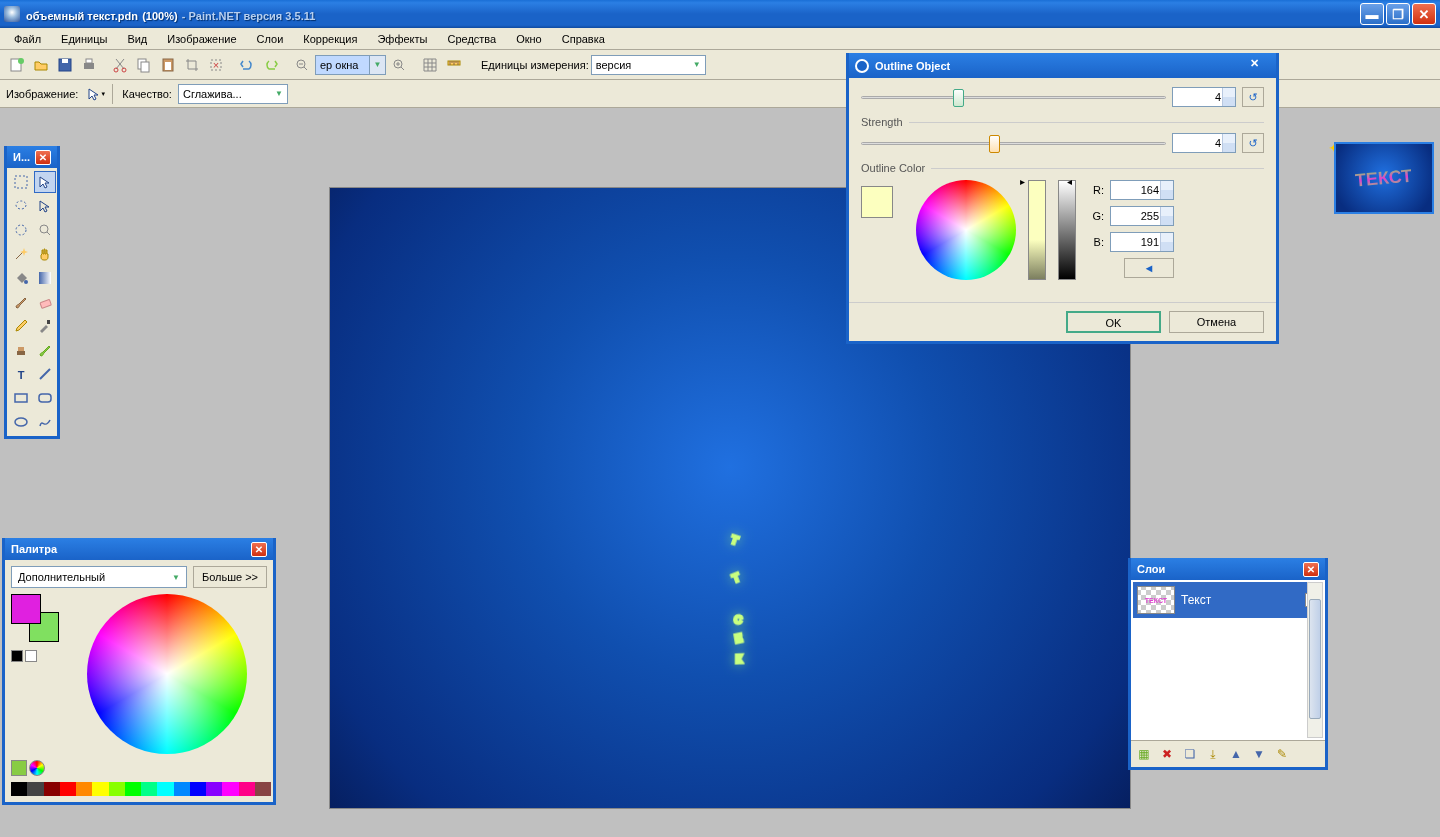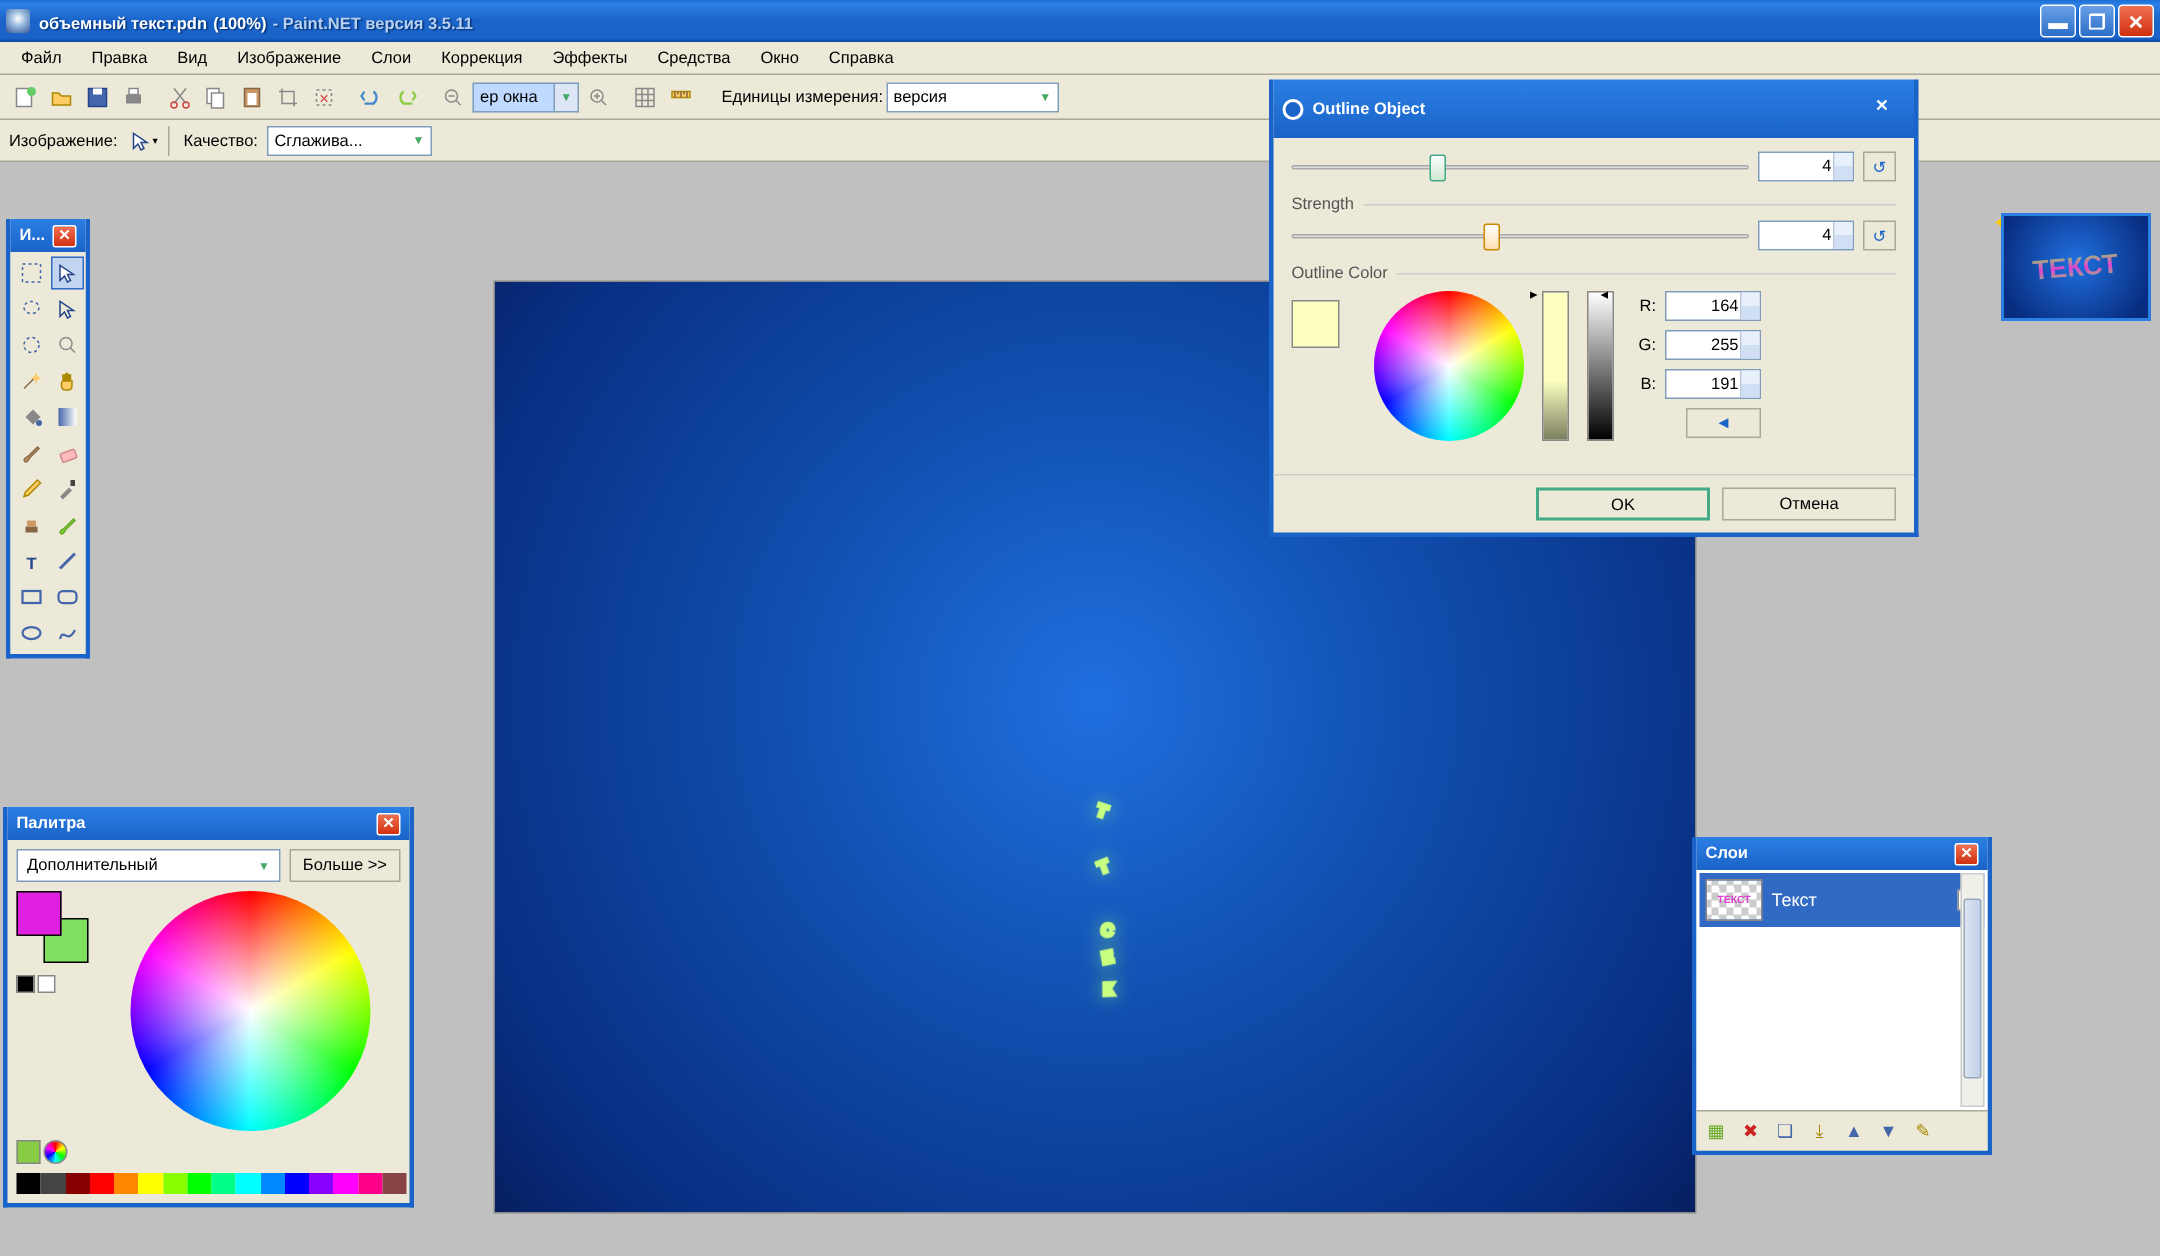--- a/index.html
+++ b/index.html
@@ -81,21 +81,21 @@
 .layerbtns { display: flex; gap: 3px; padding: 3px; border-top: 1px solid #aca899; background: #ece9d8; }
 .layerbtns div { width: 20px; height: 20px; border: 1px solid transparent; display: flex; align-items: center; justify-content: center; font-size: 12px; }
 
 
 .navthumb { position: absolute; right: 6px; top: 34px; width: 100px; height: 72px; border: 2px solid #2b7fe4; background: radial-gradient(circle at 50% 45%, #2070e0 0%, #082d80 85%); display: flex; align-items: center; justify-content: center; }
 .navthumb span { font-size: 18px; font-weight: 900; background: linear-gradient(to bottom, #80e060, #e040d0, #80e060); -webkit-background-clip: text; background-clip: text; color: transparent; transform: rotate(-5deg); }
 .sparkle { position: absolute; right: 100px; top: 32px; color: #ffcc00; font-size: 14px; }
 
 
 .dialog { position: absolute; left: 846px; top: -55px; width: 433px; background: #ece9d8; border: 3px solid #1a63c8; border-top: none; z-index: 50; }
-.dialog .dtitle { height: 39px; background: linear-gradient(to bottom, #2b7fe4, #1a63c8); color: #fff; display: flex; align-items: center; padding: 0 6px; font-size: 16px; font-weight: bold; justify-content: space-between; }
+.dialog .dtitle { height: 25px; background: linear-gradient(to bottom, #2b7fe4, #1a63c8); color: #fff; display: flex; align-items: center; padding: 0 6px; font-size: 16px; font-weight: bold; justify-content: space-between; }
 .dbody { padding: 8px 12px; }
 .dgroup { margin-bottom: 8px; }
 .dlabel { color: #555; margin-bottom: 4px; display: flex; align-items: center; gap: 6px; }
 .dlabel .line { flex: 1; height: 1px; background: #ccc; }
 .sliderrow { display: flex; align-items: center; gap: 6px; }
 .slider { flex: 1; height: 22px; position: relative; }
 .slider .track { position: absolute; left: 0; right: 0; top: 10px; height: 3px; background: #ddd; border: 1px solid #aaa; border-radius: 2px; }
 .slider .thumb { position: absolute; top: 3px; width: 11px; height: 18px; background: linear-gradient(to bottom, #fefefe, #cfe8cf); border: 1px solid #4a8; border-radius: 2px; }
 .slider .thumb.or { background: linear-gradient(to bottom, #fefefe, #ffe0b0); border-color: #c80; }
 .numbox { width: 64px; height: 20px; border: 1px solid #7f9db9; background: #fff; display: flex; align-items: center; justify-content: flex-end; padding: 0 14px 0 4px; position: relative; }
@@ -106,21 +106,21 @@
 .swprev { width: 32px; height: 32px; border: 1px solid #888; background: #fcffbf; position: absolute; margin-left: -55px; margin-top: 6px; }
 .cwheel2 { width: 100px; height: 100px; border-radius: 50%; background: conic-gradient(red, yellow, lime, cyan, blue, magenta, red); position: relative; }
 .cwheel2::after { content: ""; position: absolute; inset: 0; border-radius: 50%; background: radial-gradient(circle, #fff 0%, rgba(255,255,255,0) 70%); }
 .valstrip { width: 18px; height: 100px; background: linear-gradient(to bottom, #fcffbf, #fcffbf 60%, #7c7f5f 100%); border: 1px solid #888; position: relative; }
 .valstrip2 { width: 18px; height: 100px; background: linear-gradient(to bottom, #fff, #000); border: 1px solid #888; }
 .vtri { position: absolute; font-size: 10px; }
 .rgbcol { display: flex; flex-direction: column; gap: 6px; }
 .rgbrow { display: flex; align-items: center; gap: 6px; justify-content: flex-end; }
 .rgbrow label { width: 16px; text-align: right; }
 .dlgbtnrow { display: flex; justify-content: flex-end; gap: 8px; padding: 8px 12px; border-top: 1px solid #ccc; margin-top: 6px; }
-.dlgbtn { width: 116px; height: 22px; border: 1px solid #aca899; background: #ece9d8; text-align: center; line-height: 20px; }
+.dlgbtn { width: 95px; height: 22px; border: 1px solid #aca899; background: #ece9d8; text-align: center; line-height: 20px; }
 .dlgbtn.def { border: 2px solid #4a8; }
 
 svg { display: block; }
 .vscroll { position: absolute; right: 2px; top: 2px; bottom: 2px; width: 16px; background: #f0f0e8; border: 1px solid #ccc; }
 .vscroll .sthumb { position: absolute; left: 1px; right: 1px; top: 16px; height: 120px; background: linear-gradient(to right, #dce4ef, #c0d0e8); border: 1px solid #9ab; border-radius: 2px; }
 </style>
 </head>
 <body>
 
 <div class="titlebar">
@@ -132,21 +132,21 @@
   </div>
   <div class="winbtns">
     <div class="winbtn min">▬</div>
     <div class="winbtn max">❐</div>
     <div class="winbtn cls">✕</div>
   </div>
 </div>
 
 <div class="menubar">
   <div class="mitem">Файл</div>
-  <div class="mitem">Правка</div>
+  <div class="mitem">Единицы</div>
   <div class="mitem">Вид</div>
   <div class="mitem">Изображение</div>
   <div class="mitem">Слои</div>
   <div class="mitem">Коррекция</div>
   <div class="mitem">Эффекты</div>
   <div class="mitem">Средства</div>
   <div class="mitem">Окно</div>
   <div class="mitem">Справка</div>
 </div>
 

